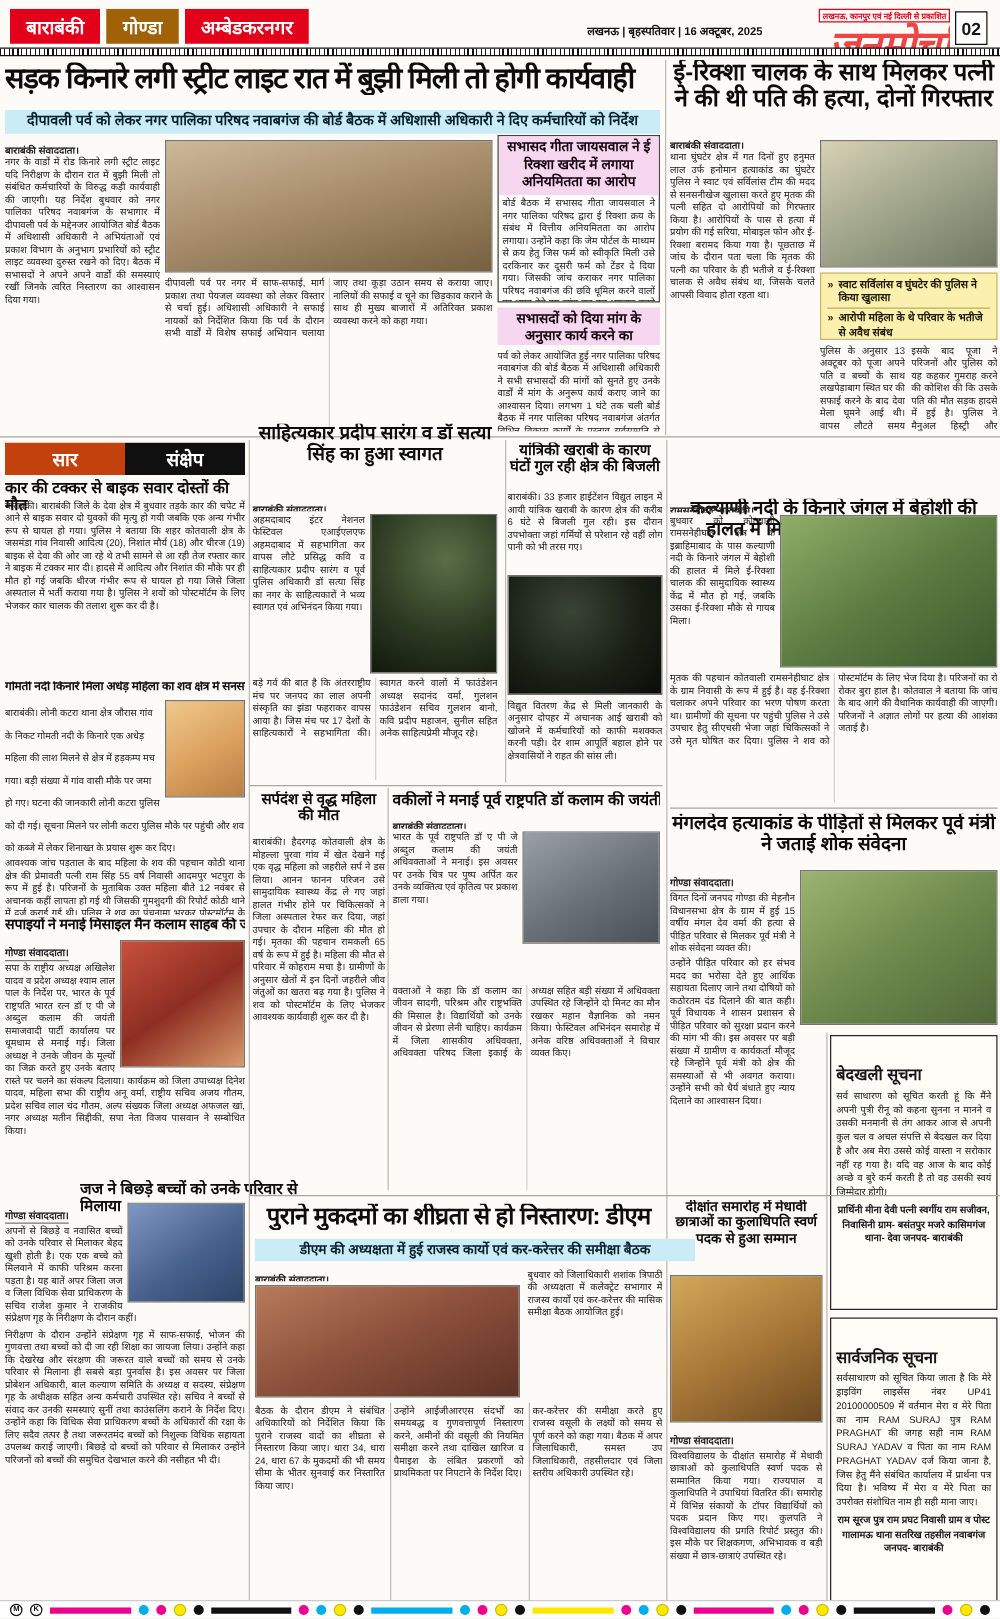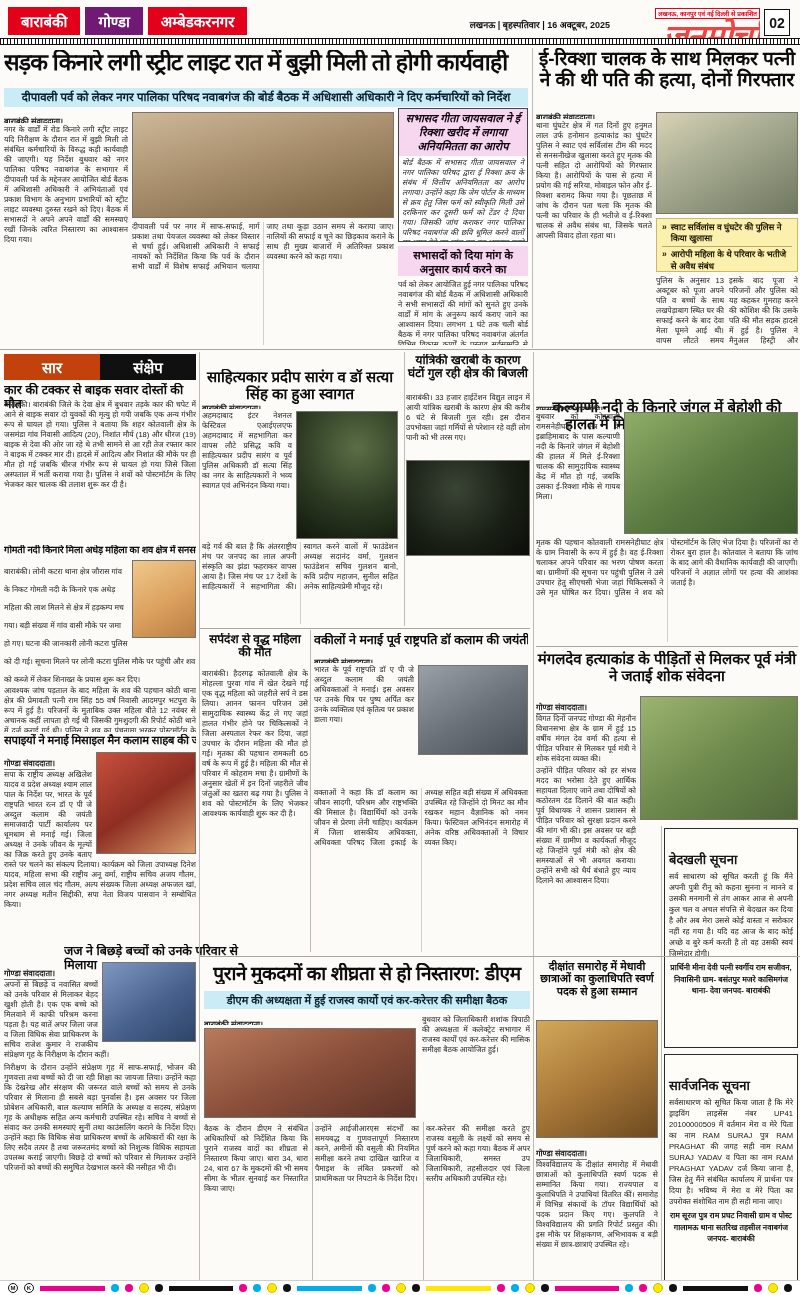--- a/index.html
+++ b/index.html
@@ -7,40 +7,40 @@
   #page{position:relative;width:800px;height:1295px;margin:0 auto;background:#fcfbf7;overflow:hidden;color:#161616;}
   .abs{position:absolute;box-sizing:border-box;overflow:hidden;}
   .bt{font-size:7.6px;line-height:1.32;text-align:justify;color:#1c1c1c;}
   .cols2{column-count:2;column-gap:7px;column-rule:1px solid #d2d2cc;}
   .hl{font-weight:bold;color:#0c0c0c;line-height:1.12;}
   .ctr{text-align:center;}
   .nowrap{white-space:nowrap;}
   .byline{font-size:8px;font-weight:bold;color:#222;border-bottom:1px solid #777;display:inline-block;padding-bottom:1px;text-align:right;}
   .photo{border:1px solid #77746e;}
   .subcyan{background:#c9ecf6;font-weight:bold;text-align:center;color:#082030;}
-  .pinkbox{border:1px solid #444;background:#fff;font-style:italic;}
+  .pinkbox{border:1px solid #444;background:#fff;}
   .pinkhead{background:#f6d7ef;font-weight:bold;text-align:center;font-size:11px;line-height:1.25;padding:3px 4px;color:#14060f;}
   .ybox{background:#fbf0ae;border:1px solid #c8b96a;padding:3px 5px;}
   .ybox .bl{display:flex;gap:4px;font-size:8.6px;font-weight:bold;line-height:1.3;color:#201a04;align-items:flex-start;}
   .ybox .bl + .bl{border-top:1px solid #b9ab62;margin-top:2px;padding-top:2px;}
   .saar{display:flex;font-weight:bold;font-size:15px;}
   .saar span{flex:1;text-align:center;padding:3px 0;}
   .saar .red{background:#c2410c;color:#fff;}
   .saar .blk{background:#101010;color:#fff;}
   .vr{position:absolute;width:1px;background:#bdbab2;}
   .hrule{position:absolute;height:1px;background:#a9a69e;}
   .fl-r{float:right;margin:0 0 3px 4px;}
   .notice{border:1.6px solid #2a2a2a;padding:3px 4px;background:#fefdf8;}
   .notice .nh{font-weight:bold;text-align:left;font-size:13px;margin:18px 0 3px;}
   .notice .nb{font-size:7.6px;line-height:1.45;text-align:justify;}
   .notice .ns{font-size:7.8px;font-weight:bold;text-align:center;line-height:1.5;margin-top:3px;}
   
   .tabs{display:flex;gap:5px;}
   .tab{color:#fff;font-weight:bold;font-size:15px;padding:4px 13px 5px;}
-  .tab.red{background:#e3001b;} .tab.blk{background:#701a75;}
+  .tab.red{background:#e3001b;} .tab.blk{background:#a16207;}
   .dateline{font-size:9px;font-weight:bold;color:#111;}
   .brand{font-size:33px;font-weight:bold;letter-spacing:-1px;line-height:1;color:#ef4444;font-style:italic;}
   .tagline{font-size:6.4px;color:#e3001b;font-weight:bold;border:1px solid #e3001b;padding:0 2px;display:inline-block;}
   .pagebox{border:1.6px solid #111;width:26px;height:27px;text-align:center;font-weight:bold;font-size:14px;line-height:27px;position:relative;background:#fff;}
   .flagmark{position:absolute;right:2px;top:-8px;width:9px;height:8px;background:#111;clip-path:polygon(0 0,100% 0,100% 100%,50% 60%,0 100%);}
   .barcode{background:repeating-linear-gradient(90deg,#111 0 1px,#fff 1px 3px,#111 3px 4px,#fff 4px 7px);border-top:1px solid #111;border-bottom:1px solid #111;}
   
   .regrow{display:flex;align-items:center;gap:6px;padding:0 8px;height:100%;}
   .dot{width:8px;height:8px;border-radius:50%;display:inline-block;flex:0 0 auto;}
   .dot.c{background:#00aeea;} .dot.m{background:#ec008c;} .dot.y{background:#ffe800;border:1px solid #cabd00;} .dot.k{background:#111;}
@@ -125,21 +125,21 @@
   </div>
   <div class="abs hl" style="left:17px;top:944px;width:192px;font-size:12.5px;margin-left:47px;">जज ने बिछड़े बच्चों को उनके परिवार से मिलाया</div>
   <div class="abs" style="left:4px;top:962px;width:192px;height:326px;">
     <div class="photo fl-r" style="width:92px;height:78px;background:linear-gradient(145deg,#7e98c2 0%,#48628e 55%,#2e4468 100%);"></div>
     <span class="byline">गोण्डा संवाददाता।</span>
     <div class="bt">अपनों से बिछड़े व नवासित बच्चों को उनके परिवार से मिलाकर बेहद खुशी होती है। एक एक बच्चे को मिलवाने में काफी परिश्रम करना पड़ता है। यह बातें अपर जिला जज व जिला विधिक सेवा प्राधिकरण के सचिव राजेश कुमार ने राजकीय संप्रेक्षण गृह के निरीक्षण के दौरान कहीं।</div>
     <div class="bt" style="margin-top:3px;">निरीक्षण के दौरान उन्होंने संप्रेक्षण गृह में साफ-सफाई, भोजन की गुणवत्ता तथा बच्चों को दी जा रही शिक्षा का जायजा लिया। उन्होंने कहा कि देखरेख और संरक्षण की जरूरत वाले बच्चों को समय से उनके परिवार से मिलाना ही सबसे बड़ा पुनर्वास है। इस अवसर पर जिला प्रोबेशन अधिकारी, बाल कल्याण समिति के अध्यक्ष व सदस्य, संप्रेक्षण गृह के अधीक्षक सहित अन्य कर्मचारी उपस्थित रहे। सचिव ने बच्चों से संवाद कर उनकी समस्याएं सुनीं तथा काउंसलिंग कराने के निर्देश दिए। उन्होंने कहा कि विधिक सेवा प्राधिकरण बच्चों के अधिकारों की रक्षा के लिए सदैव तत्पर है तथा जरूरतमंद बच्चों को निशुल्क विधिक सहायता उपलब्ध कराई जाएगी। बिछड़े दो बच्चों को परिवार से मिलाकर उन्होंने परिजनों को बच्चों की समुचित देखभाल करने की नसीहत भी दी।</div>
   </div>
   <div class="vr" style="left:199px;top:352px;height:938px;"></div>
 
-  <div class="abs hl ctr" style="left:202px;top:339px;width:196px;height:40px;font-size:15px;margin-top:30px;">साहित्यकार प्रदीप सारंग व डॉ सत्या सिंह का हुआ स्वागत</div>
+  <div class="abs hl ctr" style="left:202px;top:339px;width:196px;height:40px;font-size:15px;">साहित्यकार प्रदीप सारंग व डॉ सत्या सिंह का हुआ स्वागत</div>
   <div class="abs" style="left:202px;top:397px;width:196px;height:12px;"><span class="byline">बाराबंकी संवाददाता।</span></div>
   <div class="abs" style="left:202px;top:411px;width:196px;height:128px;">
     <div class="photo fl-r" style="width:100px;height:126px;background:radial-gradient(circle at 60% 28%,#5a6e46 0%,#2c3a22 55%,#12180c 100%);"></div>
     <div class="bt">अहमदाबाद इंटर नेशनल फेस्टिवल एआईएलएफ अहमदाबाद में सहभागिता कर वापस लौटे प्रसिद्ध कवि व साहित्यकार प्रदीप सारंग व पूर्व पुलिस अधिकारी डॉ सत्या सिंह का नगर के साहित्यकारों ने भव्य स्वागत एवं अभिनंदन किया गया।</div>
   </div>
   <div class="abs bt cols2" style="left:202px;top:542px;width:196px;height:82px;">बड़े गर्व की बात है कि अंतरराष्ट्रीय मंच पर जनपद का लाल अपनी संस्कृति का झंडा फहराकर वापस आया है। जिस मंच पर 17 देशों के साहित्यकारों ने सहभागिता की। स्वागत करने वालों में फाउंडेशन अध्यक्ष सदानंद वर्मा, गुलशन फाउंडेशन सचिव गुलशन बानो, कवि प्रदीप महाजन, सुनील सहित अनेक साहित्यप्रेमी मौजूद रहे।</div>
   <div class="hrule" style="left:200px;top:628px;width:330px;"></div>
   <div class="abs hl ctr" style="left:202px;top:633px;width:106px;height:32px;font-size:12px;">सर्पदंश से वृद्ध महिला की मौत</div>
   <div class="abs bt" style="left:202px;top:669px;width:106px;height:283px;">बाराबंकी। हैदरगढ़ कोतवाली क्षेत्र के मोहल्ला पुरवा गांव में खेत देखने गई एक वृद्ध महिला को जहरीले सर्प ने डस लिया। आनन फानन परिजन उसे सामुदायिक स्वास्थ्य केंद्र ले गए जहां हालत गंभीर होने पर चिकित्सकों ने जिला अस्पताल रेफर कर दिया, जहां उपचार के दौरान महिला की मौत हो गई। मृतका की पहचान रामकली 65 वर्ष के रूप में हुई है। महिला की मौत से परिवार में कोहराम मचा है। ग्रामीणों के अनुसार खेतों में इन दिनों जहरीले जीव जंतुओं का खतरा बढ़ गया है। पुलिस ने शव को पोस्टमॉर्टम के लिए भेजकर आवश्यक कार्यवाही शुरू कर दी है।</div>
   <div class="vr" style="left:310px;top:630px;height:322px;"></div>
@@ -147,20 +147,21 @@
   <div class="abs" style="left:314px;top:651px;width:214px;height:12px;"><span class="byline">बाराबंकी संवाददाता।</span></div>
   <div class="abs" style="left:314px;top:665px;width:214px;height:120px;">
     <div class="photo fl-r" style="width:108px;height:88px;background:linear-gradient(150deg,#9aa0a8 0%,#6a7078 55%,#4a5058 100%);"></div>
     <div class="bt">भारत के पूर्व राष्ट्रपति डॉ ए पी जे अब्दुल कलाम की जयंती अधिवक्ताओं ने मनाई। इस अवसर पर उनके चित्र पर पुष्प अर्पित कर उनके व्यक्तित्व एवं कृतित्व पर प्रकाश डाला गया।</div>
   </div>
   <div class="abs bt cols2" style="left:314px;top:788px;width:214px;height:164px;">वक्ताओं ने कहा कि डॉ कलाम का जीवन सादगी, परिश्रम और राष्ट्रभक्ति की मिसाल है। विद्यार्थियों को उनके जीवन से प्रेरणा लेनी चाहिए। कार्यक्रम में जिला शासकीय अधिवक्ता, अधिवक्ता परिषद जिला इकाई के अध्यक्ष सहित बड़ी संख्या में अधिवक्ता उपस्थित रहे जिन्होंने दो मिनट का मौन रखकर महान वैज्ञानिक को नमन किया। फेस्टिवल अभिनंदन समारोह में अनेक वरिष्ठ अधिवक्ताओं ने विचार व्यक्त किए।</div>
   <div class="vr" style="left:404px;top:352px;height:274px;"></div>
   <div class="abs hl ctr" style="left:406px;top:354px;width:124px;height:36px;font-size:12px;">यांत्रिकी खराबी के कारण घंटों गुल रही क्षेत्र की बिजली</div>
   <div class="abs bt" style="left:406px;top:393px;width:124px;height:64px;">बाराबंकी। 33 हजार हाईटेंशन विद्युत लाइन में आयी यांत्रिक खराबी के कारण क्षेत्र की करीब 6 घंटे से बिजली गुल रही। इस दौरान उपभोक्ता जहां गर्मियों से परेशान रहे वहीं लोग पानी को भी तरस गए।</div>
   <div class="abs photo" style="left:406px;top:460px;width:124px;height:96px;background:radial-gradient(circle at 40% 30%,#3a4434 0%,#1a2016 55%,#0a0d08 100%);"></div>
+  <div class="abs bt" style="left:406px;top:560px;width:124px;height:66px;">विद्युत वितरण केंद्र से मिली जानकारी के अनुसार दोपहर में अचानक आई खराबी को खोजने में कर्मचारियों को काफी मशक्कत करनी पड़ी। देर शाम आपूर्ति बहाल होने पर क्षेत्रवासियों ने राहत की सांस ली।</div>
 
   <div class="vr" style="left:533px;top:352px;height:938px;"></div>
   <div class="abs hl ctr" style="left:536px;top:354px;width:262px;height:42px;font-size:15px;margin-top:45px;">कल्याणी नदी के किनारे जंगल में बेहोशी की हालत में मिले ई रिक्शा चालक की मौत</div>
   <div class="abs" style="left:536px;top:398px;width:150px;height:12px;"><span class="byline">रामसनेहीघाट बाराबंकी।</span></div>
   <div class="abs" style="left:536px;top:412px;width:262px;height:124px;">
     <div class="photo fl-r" style="width:172px;height:120px;background:linear-gradient(145deg,#8fae68 0%,#5c7c42 50%,#3c5a2c 100%);"></div>
     <div class="bt">बुधवार को कोतवाली रामसनेहीघाट क्षेत्र के इब्राहिमाबाद के पास कल्याणी नदी के किनारे जंगल में बेहोशी की हालत में मिले ई-रिक्शा चालक की सामुदायिक स्वास्थ्य केंद्र में मौत हो गई, जबकि उसका ई-रिक्शा मौके से गायब मिला।</div>
   </div>
   <div class="abs bt cols2" style="left:536px;top:538px;width:262px;height:104px;">मृतक की पहचान कोतवाली रामसनेहीघाट क्षेत्र के ग्राम निवासी के रूप में हुई है। वह ई-रिक्शा चलाकर अपने परिवार का भरण पोषण करता था। ग्रामीणों की सूचना पर पहुंची पुलिस ने उसे उपचार हेतु सीएचसी भेजा जहां चिकित्सकों ने उसे मृत घोषित कर दिया। पुलिस ने शव को पोस्टमॉर्टम के लिए भेज दिया है। परिजनों का रो रोकर बुरा हाल है। कोतवाल ने बताया कि जांच के बाद आगे की वैधानिक कार्यवाही की जाएगी। परिजनों ने अज्ञात लोगों पर हत्या की आशंका जताई है।</div>
   <div class="hrule" style="left:536px;top:646px;width:262px;"></div>
@@ -178,21 +179,21 @@
     <div class="ns">प्रार्थिनी मीना देवी पत्नी स्वर्गीय राम सजीवन, निवासिनी ग्राम- बसंतपुर मजरे कासिमगंज थाना- देवा जनपद- बाराबंकी</div>
   </div>
   <div class="abs notice" style="left:664px;top:1054px;width:134px;height:236px;">
     <div class="nh">सार्वजनिक सूचना</div>
     <div class="nb">सर्वसाधारण को सूचित किया जाता है कि मेरे ड्राइविंग लाइसेंस नंबर UP41 20100000509 में वर्तमान मेरा व मेरे पिता का नाम RAM SURAJ पुत्र RAM PRAGHAT की जगह सही नाम RAM SURAJ YADAV व पिता का नाम RAM PRAGHAT YADAV दर्ज किया जाना है, जिस हेतु मैंने संबंधित कार्यालय में प्रार्थना पत्र दिया है। भविष्य में मेरा व मेरे पिता का उपरोक्त संशोधित नाम ही सही माना जाए।</div>
     <div class="ns">राम सूरज पुत्र राम प्रघट निवासी ग्राम व पोस्ट गालामऊ थाना सतरिख तहसील नवाबगंज जनपद- बाराबंकी</div>
   </div>
 
   <div class="hrule" style="left:200px;top:956px;width:600px;"></div>
   <div class="abs hl ctr nowrap" style="left:204px;top:963px;width:326px;font-size:19px;letter-spacing:-0.4px;">पुराने मुकदमों का शीघ्रता से हो निस्तारण: डीएम</div>
-  <div class="abs subcyan" style="left:204px;top:991px;width:326px;height:18px;font-size:11px;line-height:18px;">डीएम की अध्यक्षता में हुई राजस्व कार्यो एवं कर-करेत्तर की समीक्षा बैठक</div>
+  <div class="abs subcyan" style="left:204px;top:991px;width:352px;height:18px;font-size:11px;line-height:18px;">डीएम की अध्यक्षता में हुई राजस्व कार्यो एवं कर-करेत्तर की समीक्षा बैठक</div>
   <div class="abs" style="left:204px;top:1013px;width:130px;height:12px;"><span class="byline">बाराबंकी संवाददाता।</span></div>
   <div class="abs photo" style="left:204px;top:1028px;width:212px;height:90px;background:linear-gradient(155deg,#b87a5c 0%,#8a4f3a 50%,#5e3226 100%);"></div>
   <div class="abs bt" style="left:422px;top:1015px;width:108px;height:103px;">बुधवार को जिलाधिकारी शशांक त्रिपाठी की अध्यक्षता में कलेक्ट्रेट सभागार में राजस्व कार्यों एवं कर-करेत्तर की मासिक समीक्षा बैठक आयोजित हुई।</div>
   <div class="abs bt" style="left:204px;top:1124px;width:104px;height:164px;">बैठक के दौरान डीएम ने संबंधित अधिकारियों को निर्देशित किया कि पुराने राजस्व वादों का शीघ्रता से निस्तारण किया जाए। धारा 34, धारा 24, धारा 67 के मुकदमों की भी समय सीमा के भीतर सुनवाई कर निस्तारित किया जाए।</div>
   <div class="abs bt" style="left:426px;top:1124px;width:104px;height:164px;">कर-करेत्तर की समीक्षा करते हुए राजस्व वसूली के लक्ष्यों को समय से पूर्ण करने को कहा गया। बैठक में अपर जिलाधिकारी, समस्त उप जिलाधिकारी, तहसीलदार एवं जिला स्तरीय अधिकारी उपस्थित रहे।</div>
   <div class="abs bt" style="left:315px;top:1124px;width:104px;height:164px;">उन्होंने आईजीआरएस संदर्भों का समयबद्ध व गुणवत्तापूर्ण निस्तारण करने, अमीनों की वसूली की नियमित समीक्षा करने तथा दाखिल खारिज व पैमाइश के लंबित प्रकरणों को प्राथमिकता पर निपटाने के निर्देश दिए।</div>
   <div class="vr" style="left:312px;top:1122px;height:168px;"></div>
   <div class="vr" style="left:423px;top:1122px;height:168px;"></div>
 
   <div class="abs hl ctr" style="left:536px;top:960px;width:122px;height:56px;font-size:11px;">दीक्षांत समारोह में मेधावी छात्राओं का कुलाधिपति स्वर्ण पदक से हुआ सम्मान</div>

